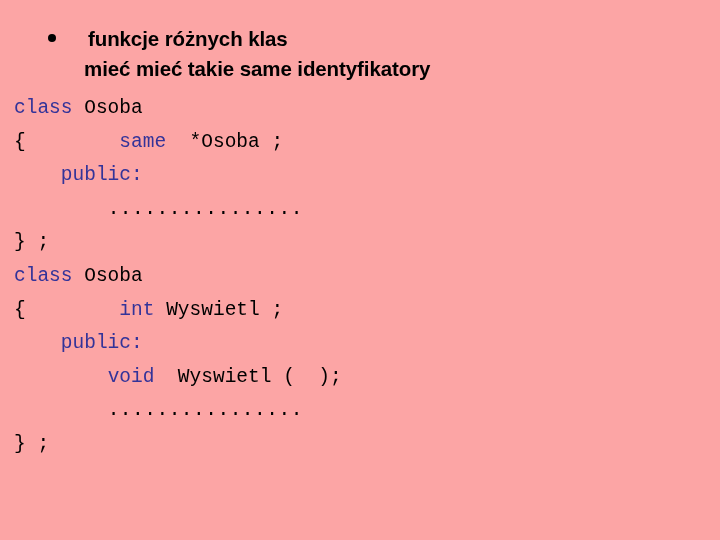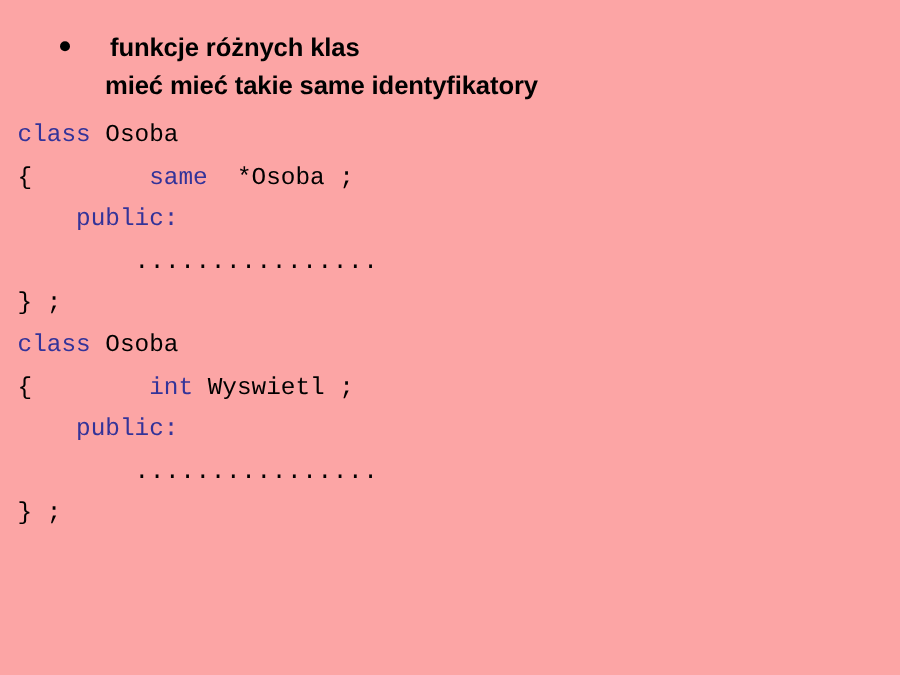--- a/index.html
+++ b/index.html
@@ -103,20 +103,21 @@
     <div class="code-line"><span>        </span><span class="dots">................</span></div>
 
     <div class="code-line"><span class="id">} ;</span></div>
 
     <div class="code-line"><span class="kw">class</span><span class="id"> Osoba</span></div>
 
     <div class="code-line"><span class="id">{</span><span class="id">        </span><span class="kw">int</span><span class="id"> Wyswietl ;</span></div>
 
     <div class="code-line"><span>    </span><span class="kw">public:</span></div>
 
+    <div class="code-line"><span>        </span><span class="kw">void</span><span class="id">  Wyswietl (  );</span></div>
 
     <div class="code-line"><span>        </span><span class="dots">................</span></div>
 
     <div class="code-line"><span class="id">} ;</span></div>
 
   </div>
 
 </div>
 
 </body></html>

